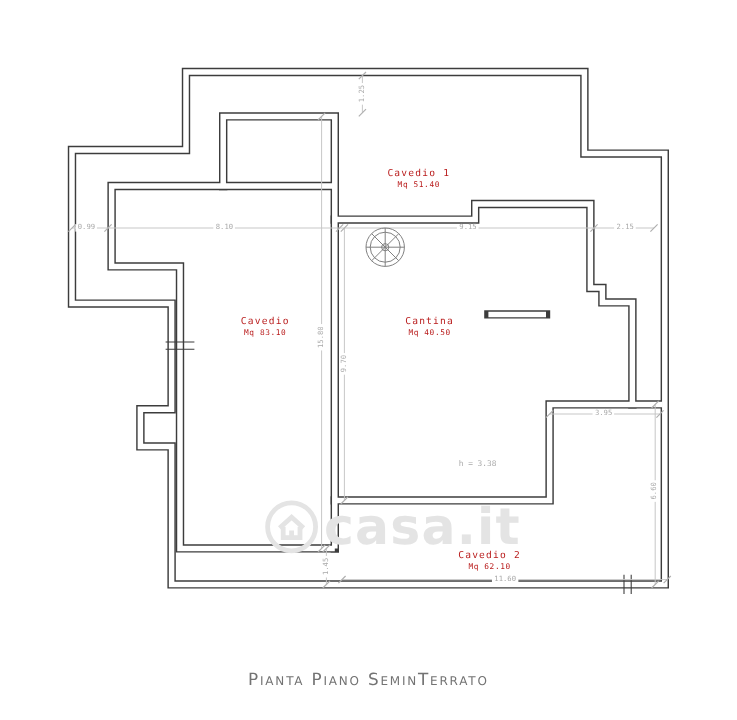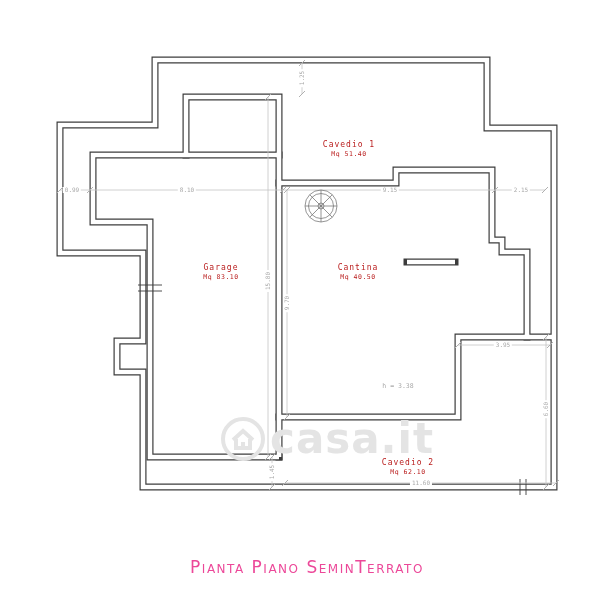--- a/index.html
+++ b/index.html
@@ -13,21 +13,21 @@
   .dim{position:absolute;transform:translate(-50%,-50%);font-family:"DejaVu Sans Mono", monospace;
        font-size:6px;color:#a9a9a9;background:#fff;padding:0 2px;white-space:nowrap;line-height:1;}
   .dim.vert{transform:translate(-50%,-50%) rotate(-90deg);}
   .height-note{position:absolute;transform:translate(-50%,-50%);font-family:"DejaVu Sans Mono", monospace;
        font-size:6.5px;color:#a9a9a9;white-space:nowrap;}
   #watermark{position:absolute;left:220px;top:416px;display:flex;align-items:center;gap:4px;
              pointer-events:none;}
   #watermark .wm-text{font-size:42px;font-weight:bold;color:#e4e4e4;letter-spacing:1px;
              font-family:"DejaVu Sans", sans-serif;line-height:1;}
   #plan-title{position:absolute;left:307px;top:567px;transform:translate(-50%,-50%);
-              font-variant:small-caps;font-size:17px;letter-spacing:1.5px;color:#ec4899;
+              font-variant:small-caps;font-size:14px;letter-spacing:1.5px;color:#737373;
               white-space:nowrap;font-family:"DejaVu Sans", sans-serif;}
 </style>
 </head>
 <body>
 
 <div id="page">
 
   <svg id="plan-svg" width="614" height="600" viewBox="0 0 614 600">
 
     <g stroke="#3c3c3c" stroke-width="7" fill="none" stroke-linecap="square" stroke-linejoin="miter">
@@ -94,21 +94,21 @@
       </g>
     </svg>
     <span class="wm-text">casa.it</span>
   </div>
 
   <div class="room-label" style="left:349px;top:149px;">
     <span class="room-name">Cavedio 1</span>
     <span class="room-area">Mq 51.40</span>
   </div>
   <div class="room-label" style="left:221px;top:272px;">
-    <span class="room-name">Garage</span>
+    <span class="room-name">Cavedio</span>
     <span class="room-area">Mq 83.10</span>
   </div>
   <div class="room-label" style="left:358px;top:272px;">
     <span class="room-name">Cantina</span>
     <span class="room-area">Mq 40.50</span>
   </div>
   <div class="room-label" style="left:408px;top:455px;margin-top:12px;">
     <span class="room-name">Cavedio 2</span>
     <span class="room-area">Mq 62.10</span>
   </div>

